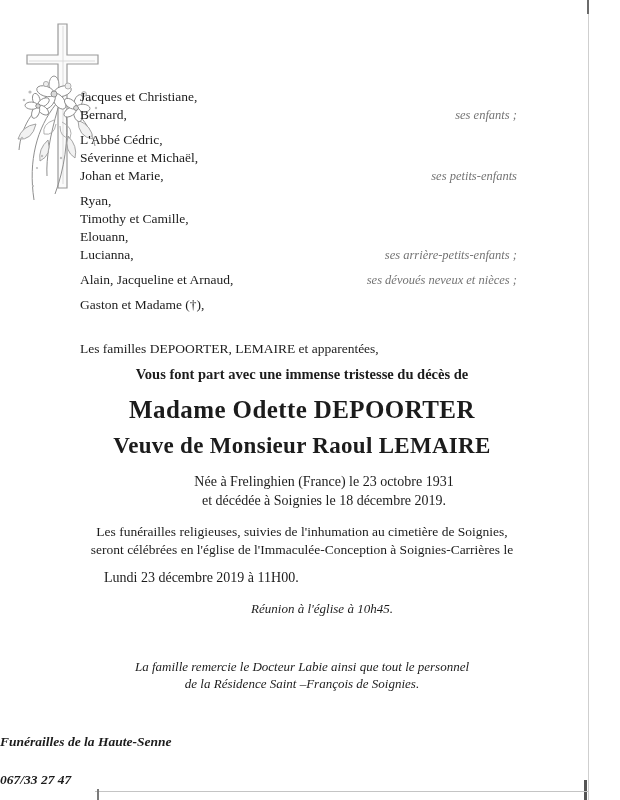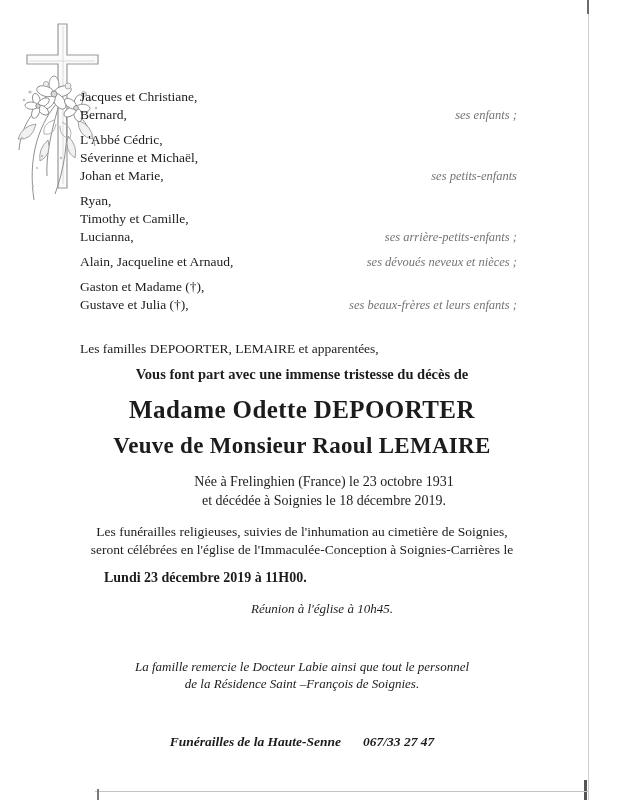--- a/index.html
+++ b/index.html
@@ -34,29 +34,29 @@
     font-size:25px; font-weight:700; letter-spacing:0.4px;
   }
   .widow-line {
     position:absolute; top:433px; left:0; width:604px; text-align:center;
     font-size:23px; font-weight:700; letter-spacing:0.3px;
   }
 
   .birth-block { position:absolute; top:472px; left:0; width:604px; text-align:center; font-size:14px; line-height:19px;padding-left:44px; }
   .funeral-block { position:absolute; top:523px; left:0; width:604px; text-align:center; font-size:13.5px; line-height:18px; }
 
-  .ceremony-datetime { position:absolute; top:570px; left:104px; font-size:14px; font-weight:700; }
+  .ceremony-datetime { position:absolute; top:570px; left:104px; font-size:14px; font-weight:400; }
   .meeting-line { position:absolute; top:601px; left:0; width:604px; text-align:center; font-style:italic; font-size:13px;padding-left:40px; }
 
   .thanks-block { position:absolute; top:658px; left:0; width:604px; text-align:center; font-style:italic; font-size:13px; line-height:17px; }
 
   .footer-line {
     position:absolute; top:734px; left:0; width:604px;
     display:flex; justify-content:center; gap:22px;
-    font-weight:700; font-style:italic; font-size:13.5px;
+    font-weight:700; font-style:italic; font-size:13.5px;flex-direction:column;
   }
 
   
   .scan-edge-right  { position:absolute; left:588px; top:0; width:1px; height:800px; background:#cfcfcf; }
   .scan-tick-topright { position:absolute; left:587px; top:0; width:2px; height:14px; background:#6b6b6b; }
   .scan-tick-bottomright { position:absolute; left:584px; top:780px; width:3px; height:20px; background:#555; }
   .scan-edge-bottom { position:absolute; left:95px; top:791px; width:493px; height:1px; background:#c4c4c4; }
   .scan-tick-bottomleft { position:absolute; left:97px; top:789px; width:2px; height:11px; background:#7a7a7a; }
 </style>
 </head>
@@ -163,40 +163,39 @@
     </div>
 
     <div class="group">
       <div class="gline">
           <span class="name">Ryan,</span>
         </div>
       <div class="gline">
           <span class="name">Timothy et Camille,</span>
         </div>
       <div class="gline">
+          <span class="name">Elouann,</span>
+        </div>
+      <div class="gline">
         <span class="name">Lucianna,</span>
         <span class="relation">ses arrière-petits-enfants ;</span>
       </div>
     </div>
 
     <div class="group">
       <div class="gline">
         <span class="name">Alain, Jacqueline et Arnaud,</span>
         <span class="relation">ses dévoués neveux et nièces ;</span>
       </div>
     </div>
 
     <div class="group">
       <div class="gline">
           <span class="name">Gaston et Madame (†),</span>
         </div>
-      <div class="gline">
-        <span class="name">Gustave et Julia (†),</span>
-        <span class="relation">ses beaux-frères et leurs enfants ;</span>
-      </div>
     </div>
 
   </div>
 
   <div class="families-line">Les familles DEPOORTER, LEMAIRE et apparentées,</div>
   <div class="intro-line">Vous font part avec une immense tristesse du décès de</div>
 
   <div class="deceased-name">Madame Odette DEPOORTER</div>
   <div class="widow-line">Veuve de Monsieur Raoul LEMAIRE</div>
 

